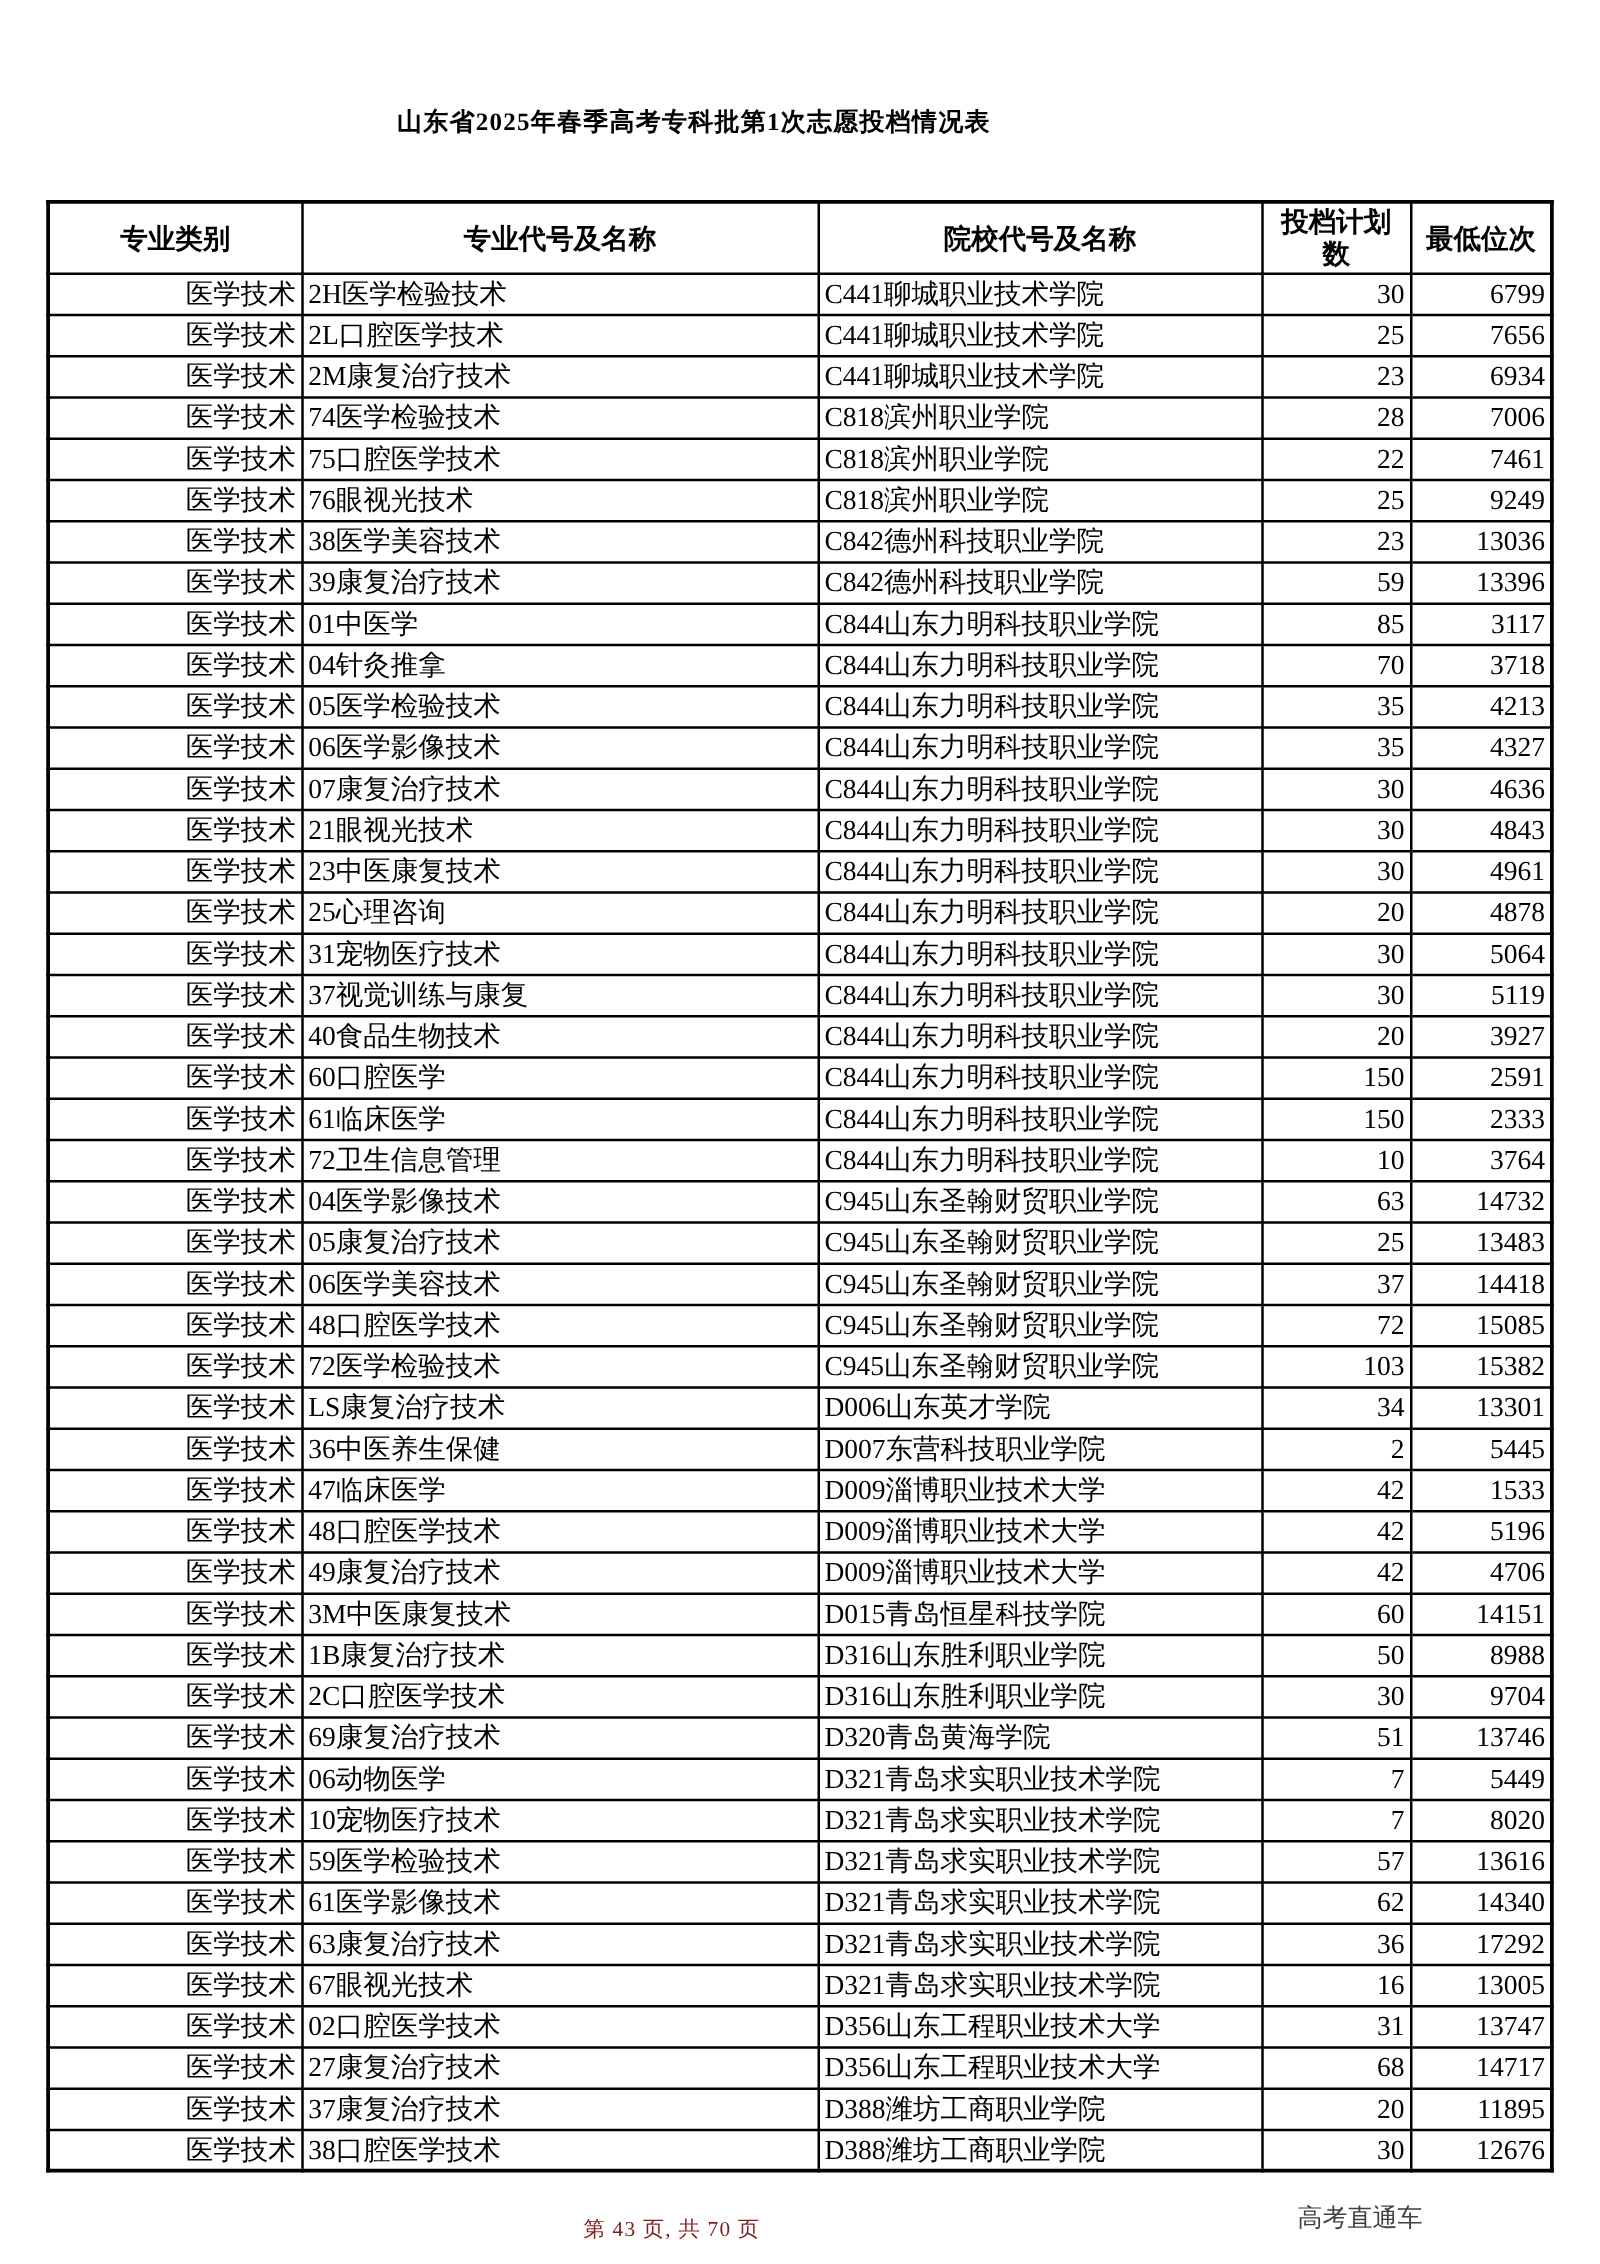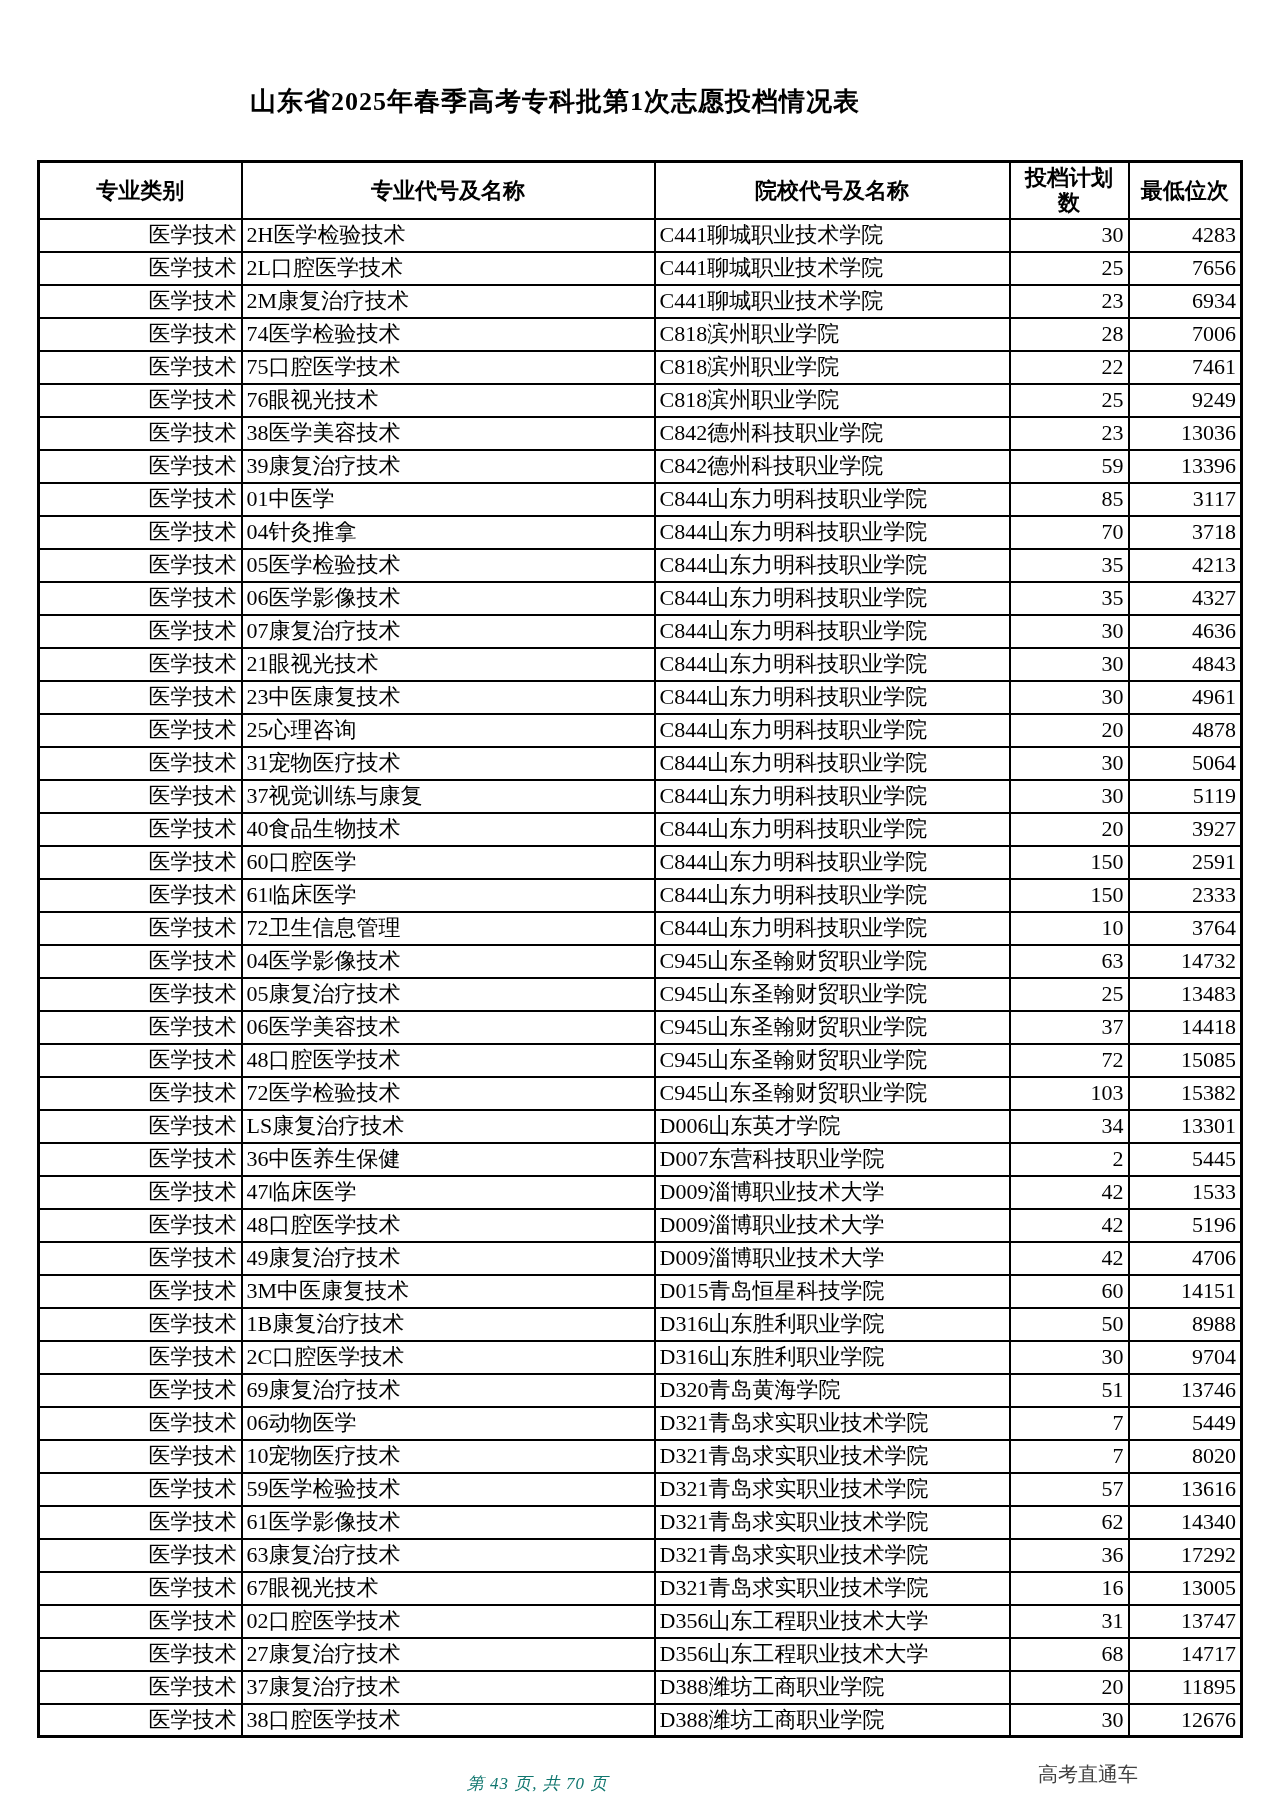--- a/index.html
+++ b/index.html
@@ -7,21 +7,21 @@
     width:1280px; height:1811px;
     background:#ffffff;
     position:relative;
     font-family:"Liberation Serif","DejaVu Serif",serif;
     color:#000;
   }
   .doc-title {
     position:absolute;
     top:84px; left:0; width:1110px;
     text-align:center;
-    font-size:26px;
+    font-size:20px;
     font-weight:bold;
     letter-spacing:1px;
     white-space:nowrap;
   }
   table.report {
     position:absolute;
     top:160px; left:37px;
     width:1203px;
     border-collapse:collapse;
     table-layout:fixed;
@@ -47,23 +47,22 @@
     padding:0 4px;
   }
   td.c0 { text-align:right; }
   td.c1, td.c2 { text-align:left; padding-left:6px; }
   td.c3, td.c4 { text-align:right; padding-right:7px; }
   .footer-page {
     position:absolute;
     top:1772px; left:0; width:1075px;
     text-align:center;
     font-size:17px;
-    color:#0f766e;
+    color:#7f1d1d;
     letter-spacing:1px;
-    font-style:italic;
   }
   .footer-watermark {
     position:absolute;
     top:1761px; right:142px;
     font-size:20px;
     color:#404040;
     font-family:"Liberation Sans","DejaVu Sans",sans-serif;
   }
 </style>
 </head>
@@ -87,21 +86,21 @@
       <th>投档计划数</th>
       <th>最低位次</th>
     </tr>
   </thead>
   <tbody>
       <tr>
         <td class="c0">医学技术</td>
         <td class="c1">2H医学检验技术</td>
         <td class="c2">C441聊城职业技术学院</td>
         <td class="c3">30</td>
-        <td class="c4">4283</td>
+        <td class="c4">6799</td>
       </tr>
       <tr>
         <td class="c0">医学技术</td>
         <td class="c1">2L口腔医学技术</td>
         <td class="c2">C441聊城职业技术学院</td>
         <td class="c3">25</td>
         <td class="c4">7656</td>
       </tr>
       <tr>
         <td class="c0">医学技术</td>

